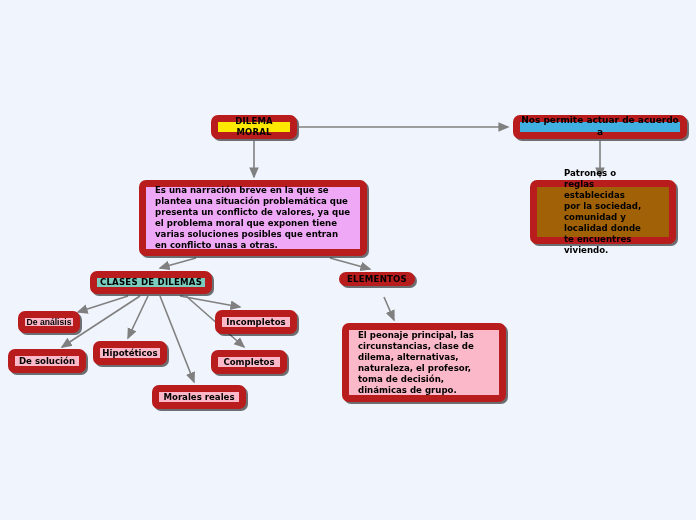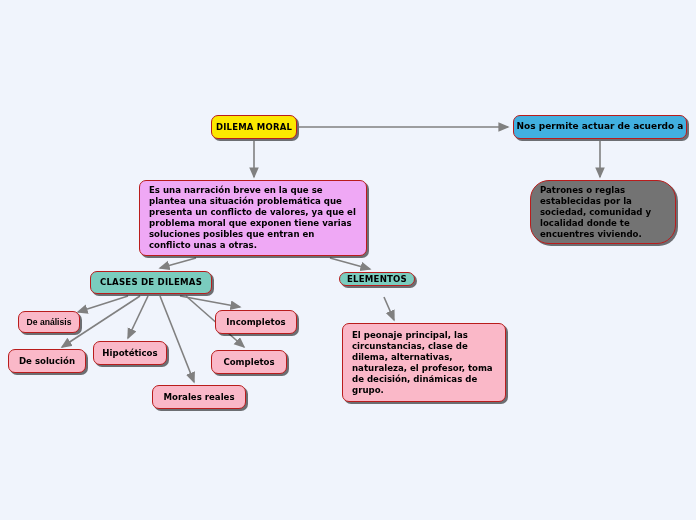--- a/index.html
+++ b/index.html
@@ -23,21 +23,21 @@
   #edges {
     position: absolute;
     left: 0; top: 0;
     width: 696px;
     height: 520px;
     pointer-events: none;
   }
   .node {
     position: absolute;
     box-sizing: border-box;
-    border: 1px solid #b91c1c;
+    border: 7px solid #b91c1c;
     border-radius: 7px;
     box-shadow: 2px 2px 0 rgba(0,0,0,0.55);
     display: flex;
     align-items: center;
     color: #000;
     line-height: 1.28;
   }
   .node.center {
     justify-content: center;
     text-align: center;
@@ -62,25 +62,24 @@
     font-weight: bold;
     font-size: 9px;
   }
   .n-purple {
     background: #efa8f5;
     font-weight: bold;
     font-size: 8.6px;
     padding: 7px 9px;
   }
   .n-magenta {
-    background: #737373;
+    background: #a16207;
     font-weight: bold;
     font-size: 8.6px;
-    padding: 7px 9px;
-    border-radius: 19px;
+    padding: 7px 27px;
   }
   .n-teal {
     background: #7accbe;
     font-weight: bold;
     font-size: 8.6px;
     letter-spacing: 0.2px;
   }
   .n-pink {
     background: #fab8c8;
     font-weight: bold;

